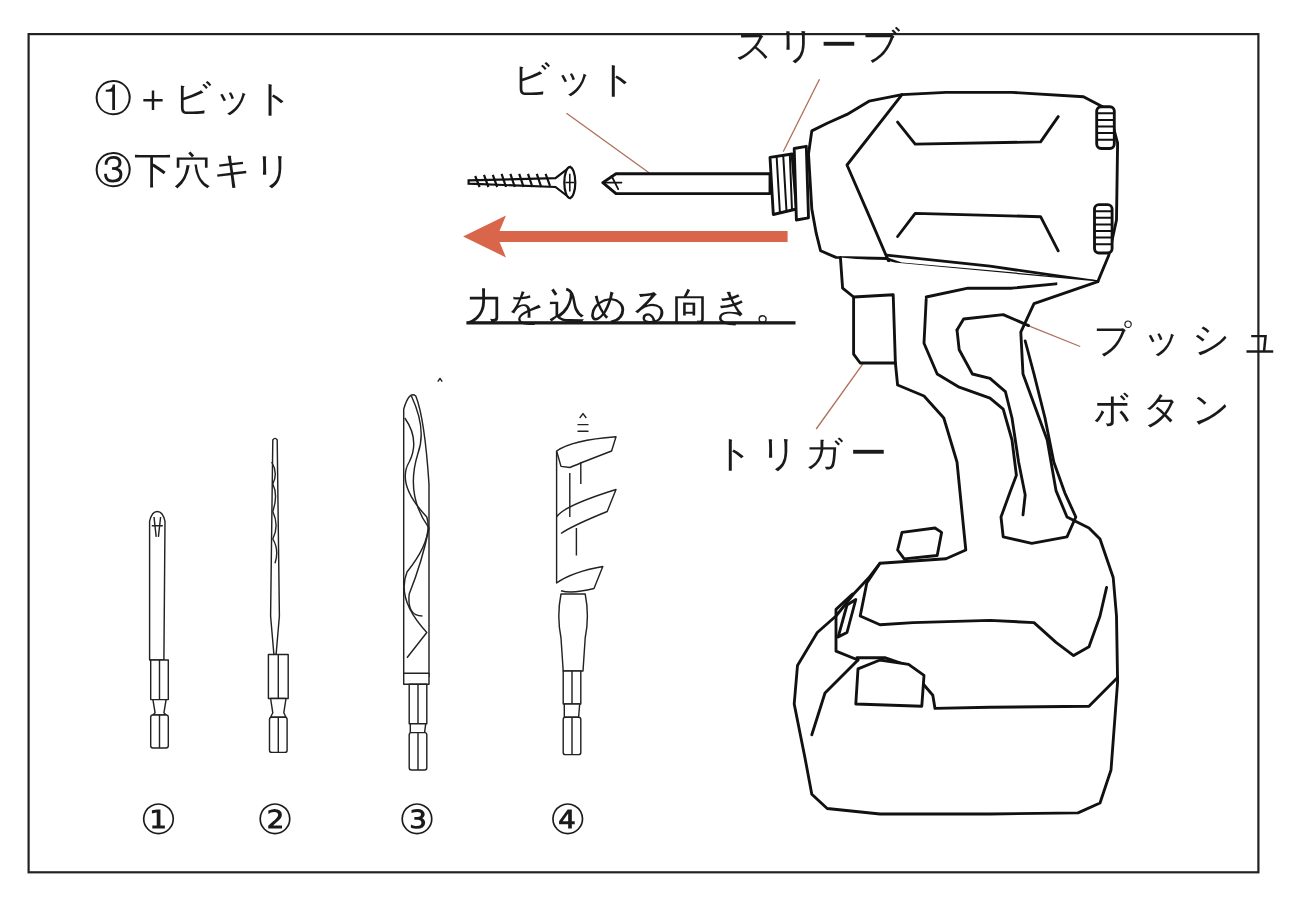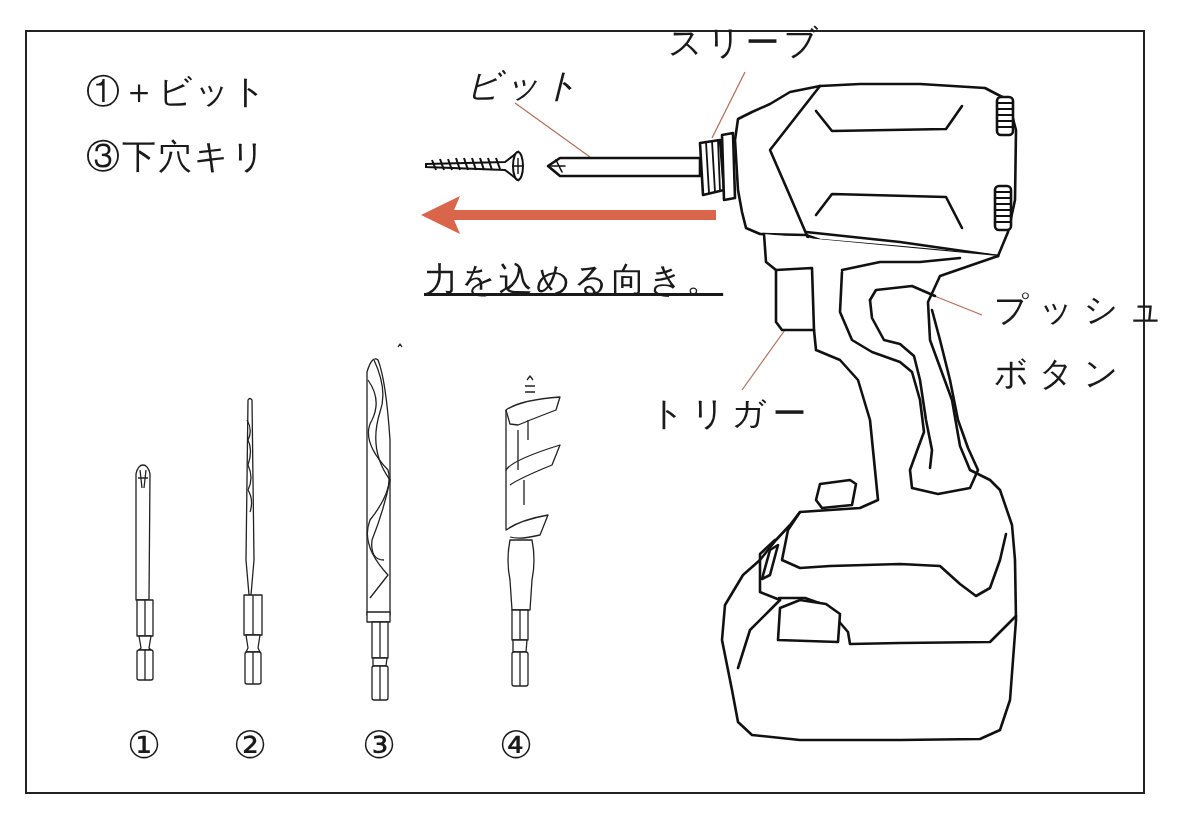--- a/index.html
+++ b/index.html
@@ -1,41 +1,41 @@
 <!DOCTYPE html>
 <html><head>
 <meta charset="utf-8">
 <style>
   html, body { margin: 0; padding: 0; background: #ffffff; }
   body { width: 1182px; height: 827px; position: relative; overflow: hidden;
          font-family: "DejaVu Serif", "Liberation Serif", serif; color: #1a1a1a; }
   .frame { position: absolute; left: 25px; top: 30px; width: 1120px; height: 764px;
            border: 2px solid #222; box-sizing: border-box; }
-  .legend { position: absolute; left: 86px; top: 74px; }
+  .legend { position: absolute; left: 86px; top: 74px; font-family: Liberation Serif, serif; }
   .legend-item { font-size: 34px; line-height: 34px; height: 34px; margin-bottom: 31px;
                  letter-spacing: 2px; white-space: nowrap; }
   .lbl { position: absolute; font-size: 34px; line-height: 34px; white-space: nowrap; letter-spacing: 4px; }
   .num { position: absolute; font-size: 38px; line-height: 38px; }
   svg.art { position: absolute; left: 0; top: 0; }
 </style>
 </head>
 <body>
 
 <div class="frame"></div>
 
 <div class="legend">
   <div class="legend-item">
     <span>①</span><span>＋ビット</span>
   </div>
   <div class="legend-item">
     <span>③</span><span>下穴キリ</span>
   </div>
 </div>
 
-<div class="lbl" style="left:466px; top:68px;font-style:italic;">ビット</div>
+<div class="lbl" style="left:466px; top:56px;">ビット</div>
 <div class="lbl" style="left:668px; top:25px;">スリーブ</div>
 <div class="lbl" style="left:424px; top:262px; letter-spacing:3px;text-decoration:underline;">力を込める向き。</div>
 <div class="lbl" style="left:994px; top:292px; letter-spacing:10px;">プッシュ</div>
 <div class="lbl" style="left:994px; top:356px; letter-spacing:10px;text-align:right;">ボタン</div>
 <div class="lbl" style="left:650px; top:396px; letter-spacing:6px;">トリガー</div>
 
 <div class="num" style="left:127px; top:726px;">①</div>
 <div class="num" style="left:233px; top:726px;">②</div>
 <div class="num" style="left:362px; top:726px;">③</div>
 <div class="num" style="left:499px; top:726px;">④</div>

